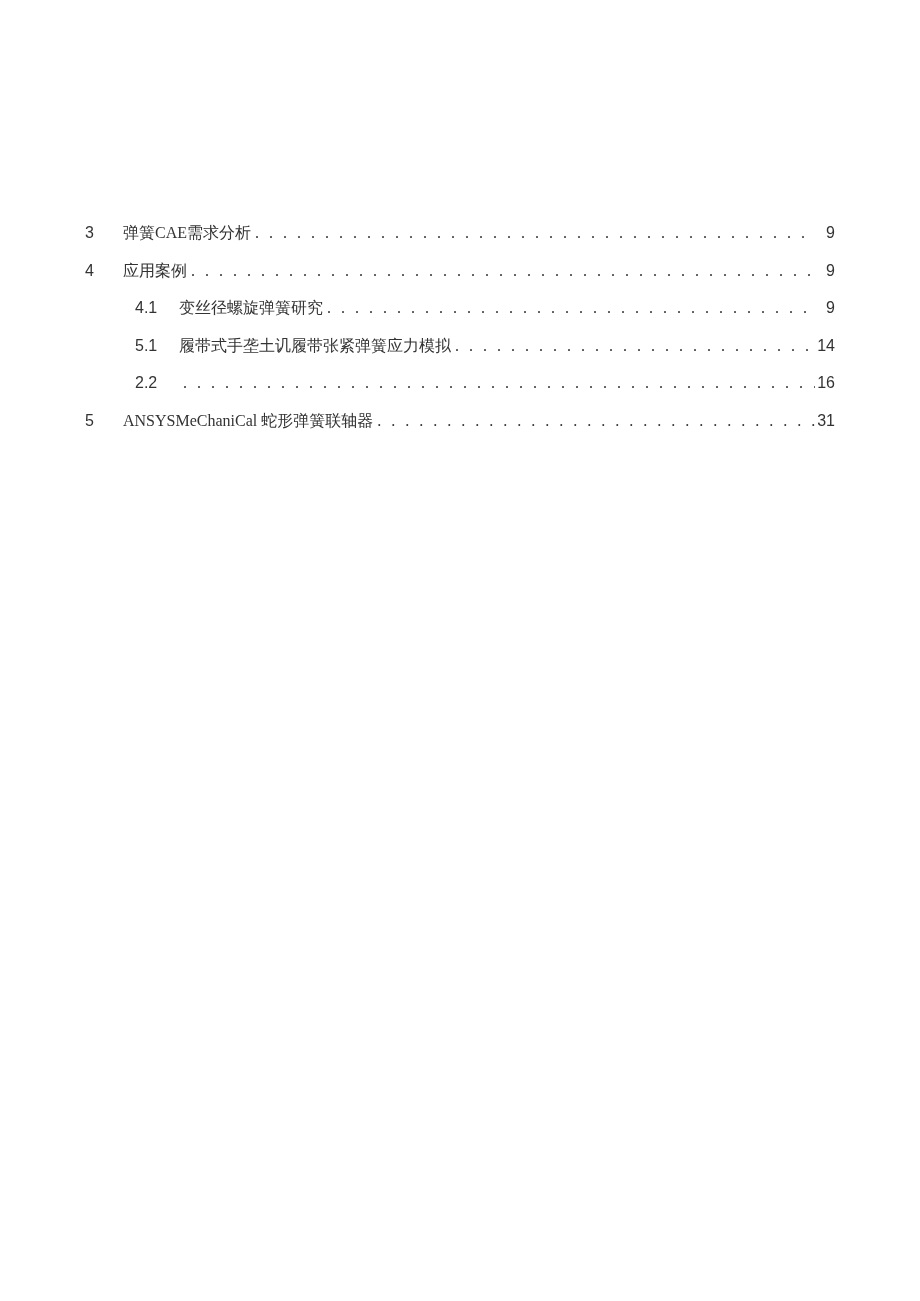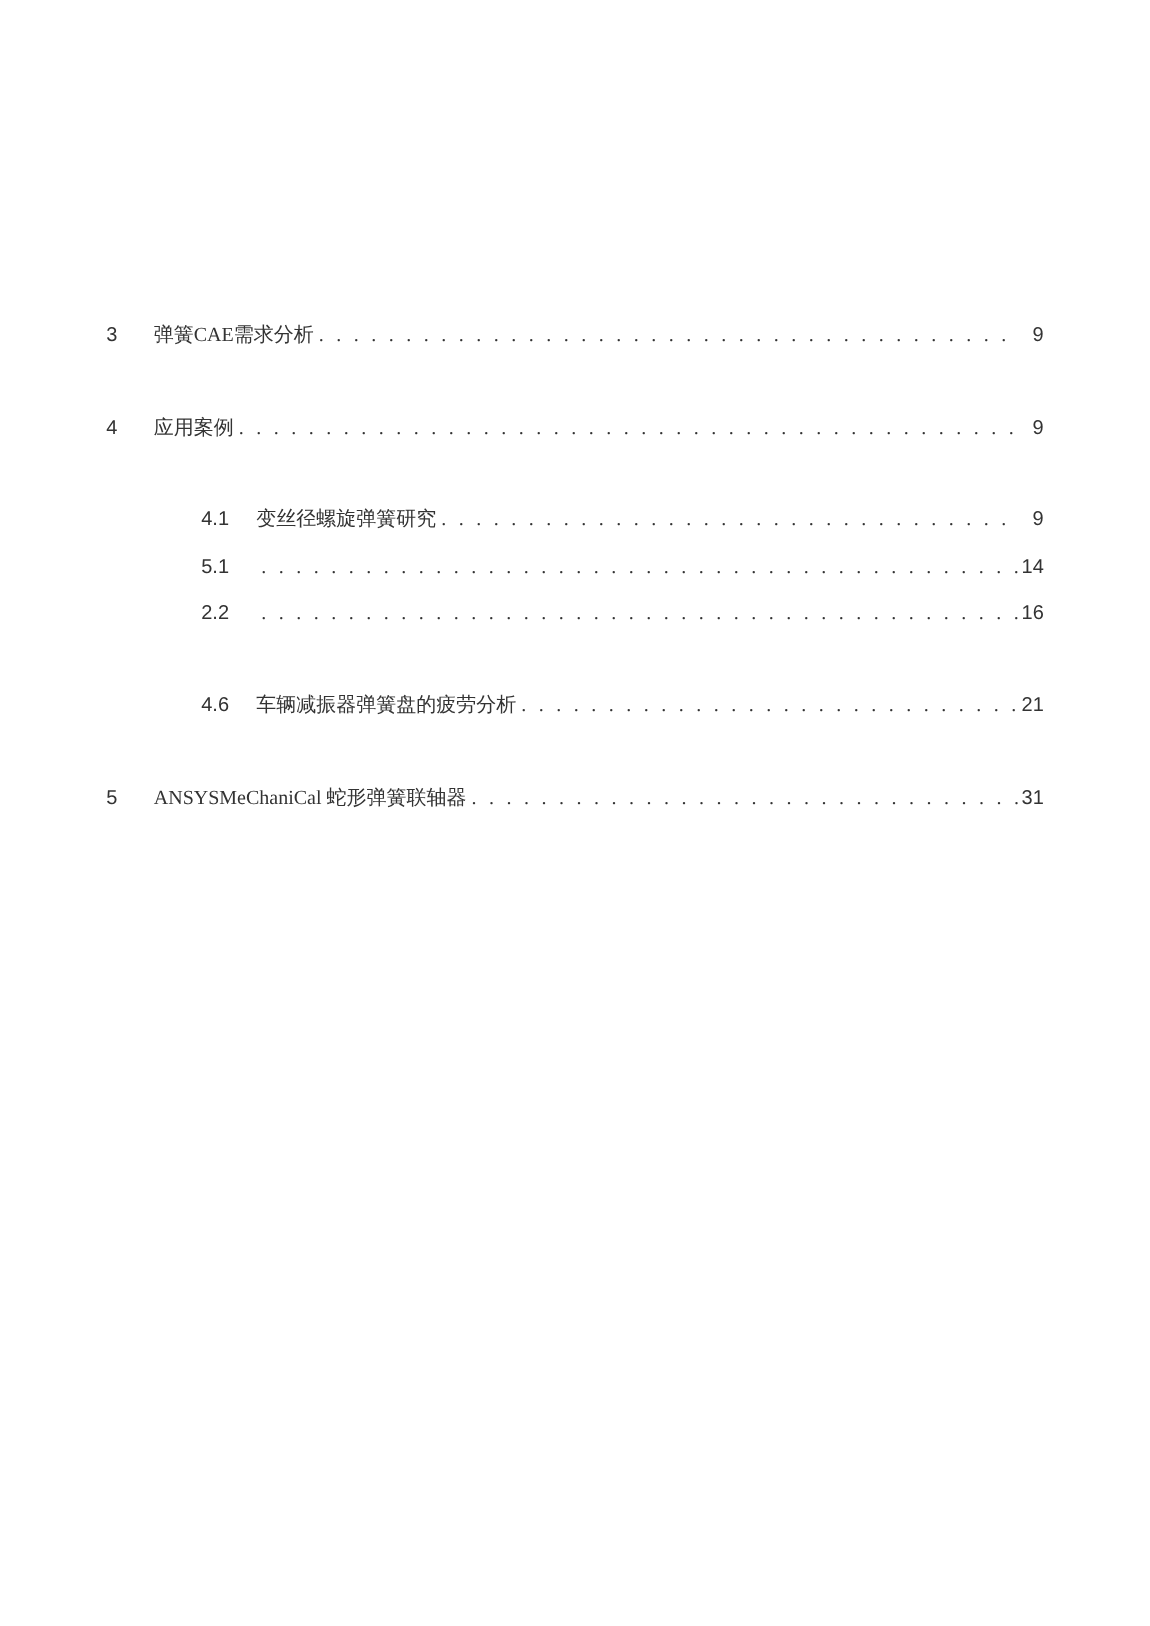--- a/index.html
+++ b/index.html
@@ -31,26 +31,24 @@
     .toc-num {
       flex-shrink: 0;
       min-width: 38px;
     }
     .toc-entry.level-1 .toc-num {
       font-family: Arial, sans-serif;
     }
     .toc-entry.level-2 .toc-num {
       font-family: Arial, sans-serif;
       min-width: 44px;
-      margin-left: 26px;
     }
     .toc-title {
       flex-shrink: 0;
       white-space: nowrap;
-      margin-top: 36px;
     }
     .toc-dots {
       flex: 1;
       overflow: hidden;
       white-space: nowrap;
       letter-spacing: 3px;
       color: #333333;
       padding: 0 4px;
     }
     .toc-dots::before {
@@ -80,33 +78,28 @@
     <span class="toc-page">9</span>
   </div>
   <div class="toc-entry level-2">
     <span class="toc-num">4.1</span>
     <span class="toc-title">变丝径螺旋弹簧研究</span>
     <span class="toc-dots"></span>
     <span class="toc-page">9</span>
   </div>
   <div class="toc-entry level-2">
     <span class="toc-num">5.1</span>
+    <span class="toc-title">履带式手垄土讥履带张紧弹簧应力模拟</span>
     <span class="toc-dots"></span>
     <span class="toc-page">14</span>
   </div>
   <div class="toc-entry level-2">
     <span class="toc-num">2.2</span>
     <span class="toc-dots"></span>
     <span class="toc-page">16</span>
-  </div>
-  <div class="toc-entry level-2">
-    <span class="toc-num">4.6</span>
-    <span class="toc-title">车辆减振器弹簧盘的疲劳分析</span>
-    <span class="toc-dots"></span>
-    <span class="toc-page">21</span>
   </div>
   <div class="toc-entry level-1">
     <span class="toc-num">5</span>
     <span class="toc-title">ANSYSMeChaniCal 蛇形弹簧联轴器</span>
     <span class="toc-dots"></span>
     <span class="toc-page">31</span>
   </div>
 </div>
 
 </body></html>

